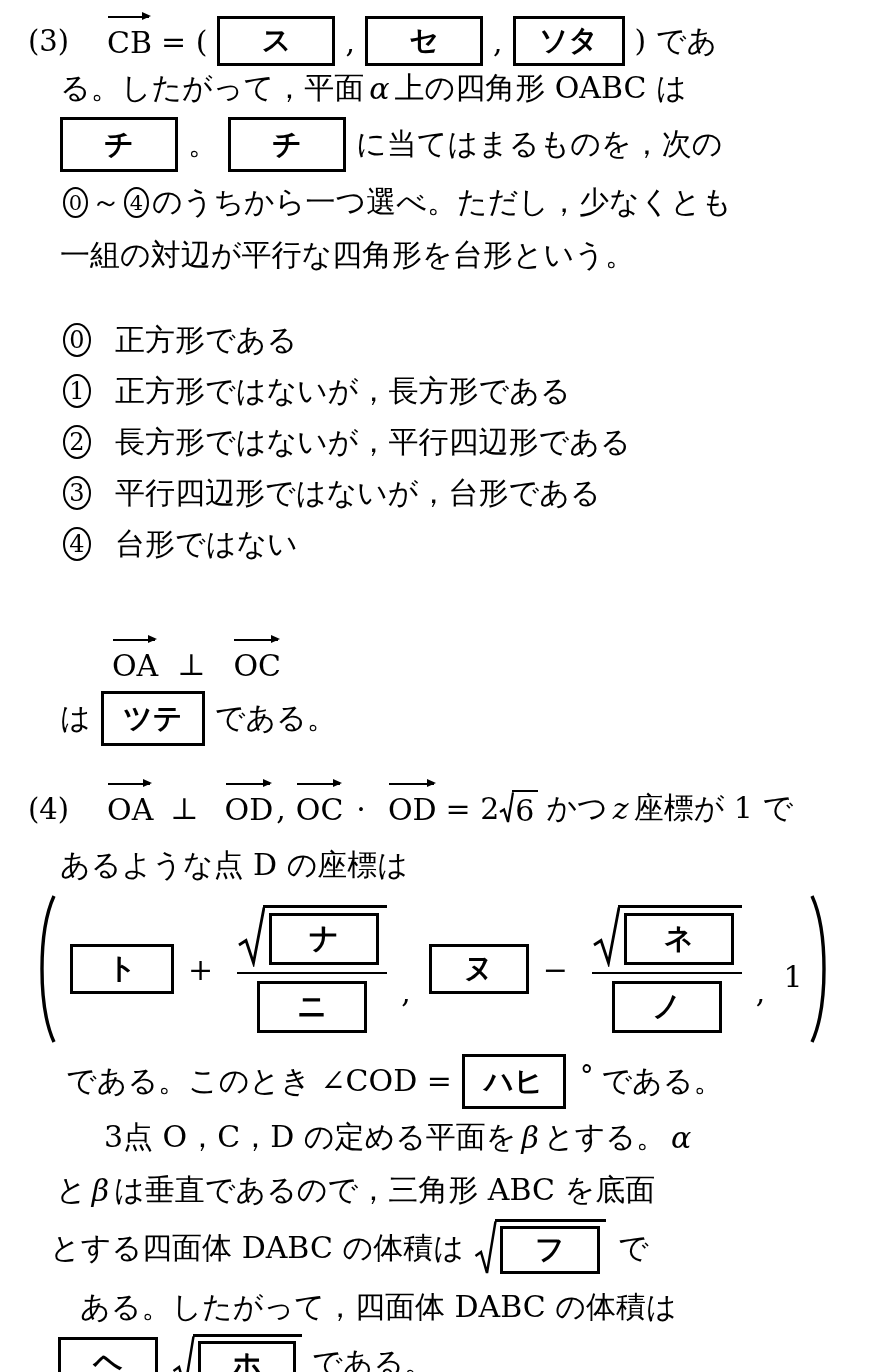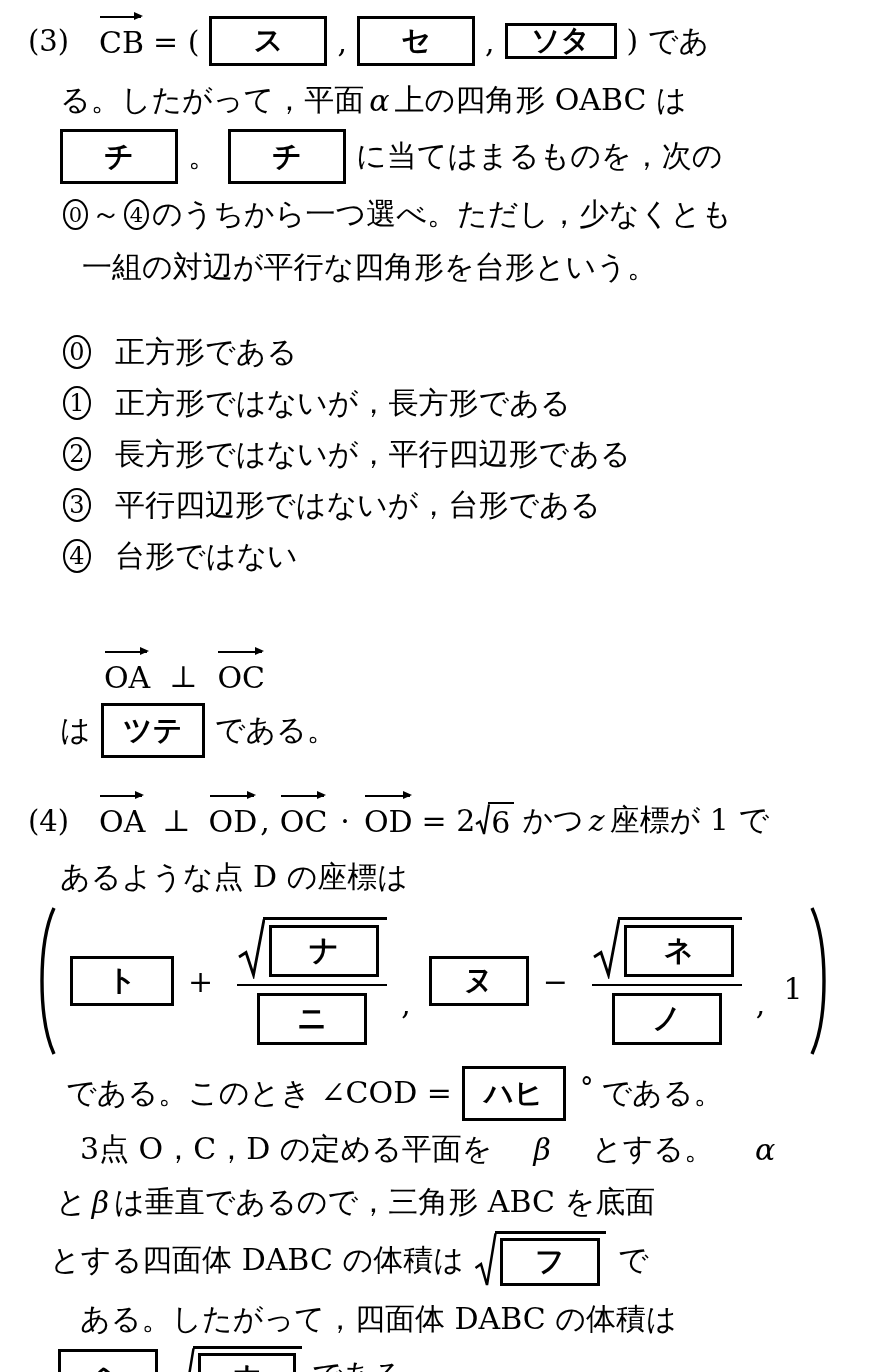--- a/index.html
+++ b/index.html
@@ -25,21 +25,21 @@
     min-width:98px; height:52px;
     display:inline-flex; align-items:center; justify-content:center;
     font-family:"DejaVu Sans","Liberation Sans",sans-serif;
     font-weight:700; font-size:29px;
     margin:0 10px;
     flex:none;
   }
   .box.f { margin:0; width:110px; height:52px; }
 
   
-  .vec { position:relative; display:inline-block; margin:2px 9px 0 10px; }
+  .vec { position:relative; display:inline-block; margin:2px 9px 0 18px; }
   .vec-arrow { position:absolute; top:-9px; left:1px; right:3px; height:2.2px; background:#000; }
   .vec-arrow::after {
     content:""; position:absolute; right:-2px; top:-3.6px;
     width:0; height:0;
     border-left:9px solid #000;
     border-top:4.5px solid transparent;
     border-bottom:4.5px solid transparent;
   }
 
   .op { margin:0 10px; }
@@ -86,45 +86,45 @@
 <div class="page">
 
   <div class="line" style="margin:16px 0 0 28px;">
     <span class="lbl">(3)</span>
     <span class="vec"><span class="vec-arrow"></span><span>CB</span></span>
     <span class="t">= (</span>
     <span class="box" style="min-width:118px;height:50px;">ス</span>
     <span class="t">,</span>
     <span class="box" style="min-width:118px;height:50px;">セ</span>
     <span class="t">,</span>
-    <span class="box" style="min-width:112px;height:36px;text-align:right;">ソタ</span>
+    <span class="box" style="min-width:112px;height:50px;text-align:right;">ソタ</span>
     <span class="t">) であ</span>
   </div>
 
-  <div class="line" style="margin:14px 0 0 60px;">
+  <div class="line" style="margin:2px 0 0 60px;">
     <span class="t">る。したがって，平面</span>
     <span class="var">α</span>
     <span class="t">上の四角形 OABC は</span>
   </div>
 
   <div class="line" style="margin:8px 0 0 60px;">
     <span class="box" style="min-width:118px;height:55px;margin-left:0;">チ</span>
     <span class="t">。</span>
     <span class="box" style="min-width:118px;height:55px;">チ</span>
     <span class="t">に当てはまるものを，次の</span>
   </div>
 
   <div class="line" style="margin:10px 0 0 60px;">
     <span class="circ small">0</span>
     <span class="t">～</span>
     <span class="circ small">4</span>
     <span class="t">のうちから一つ選べ。ただし，少なくとも</span>
   </div>
 
-  <div class="line" style="margin:12px 0 0 82px;">
+  <div class="line" style="margin:12px 0 0 60px;">
     <span class="t">一組の対辺が平行な四角形を台形という。</span>
   </div>
 
   <div style="margin-top:46px;">
     <div class="opt">
       <span class="circ">0</span>
       <span class="t">正方形である</span>
     </div>
     <div class="opt">
       <span class="circ">1</span>
@@ -225,21 +225,21 @@
       </span>
   </div>
 
   <div class="line" style="margin:8px 0 0 66px;">
     <span class="t">である。このとき ∠COD =</span>
     <span class="box" style="min-width:104px;height:55px;">ハヒ</span>
     <span class="deg">°</span>
     <span class="t">である。</span>
   </div>
 
-  <div class="line" style="margin:8px 0 0 80px;gap:36px;">
+  <div class="line" style="margin:8px 0 0 104px;">
     <span class="t">3点 O，C，D の定める平面を</span>
     <span class="var">β</span>
     <span class="t">とする。</span>
     <span class="var">α</span>
   </div>
 
   <div class="line" style="margin:12px 0 0 56px;">
     <span class="t">と</span>
     <span class="var">β</span>
     <span class="t">は垂直であるので，三角形 ABC を底面</span>

